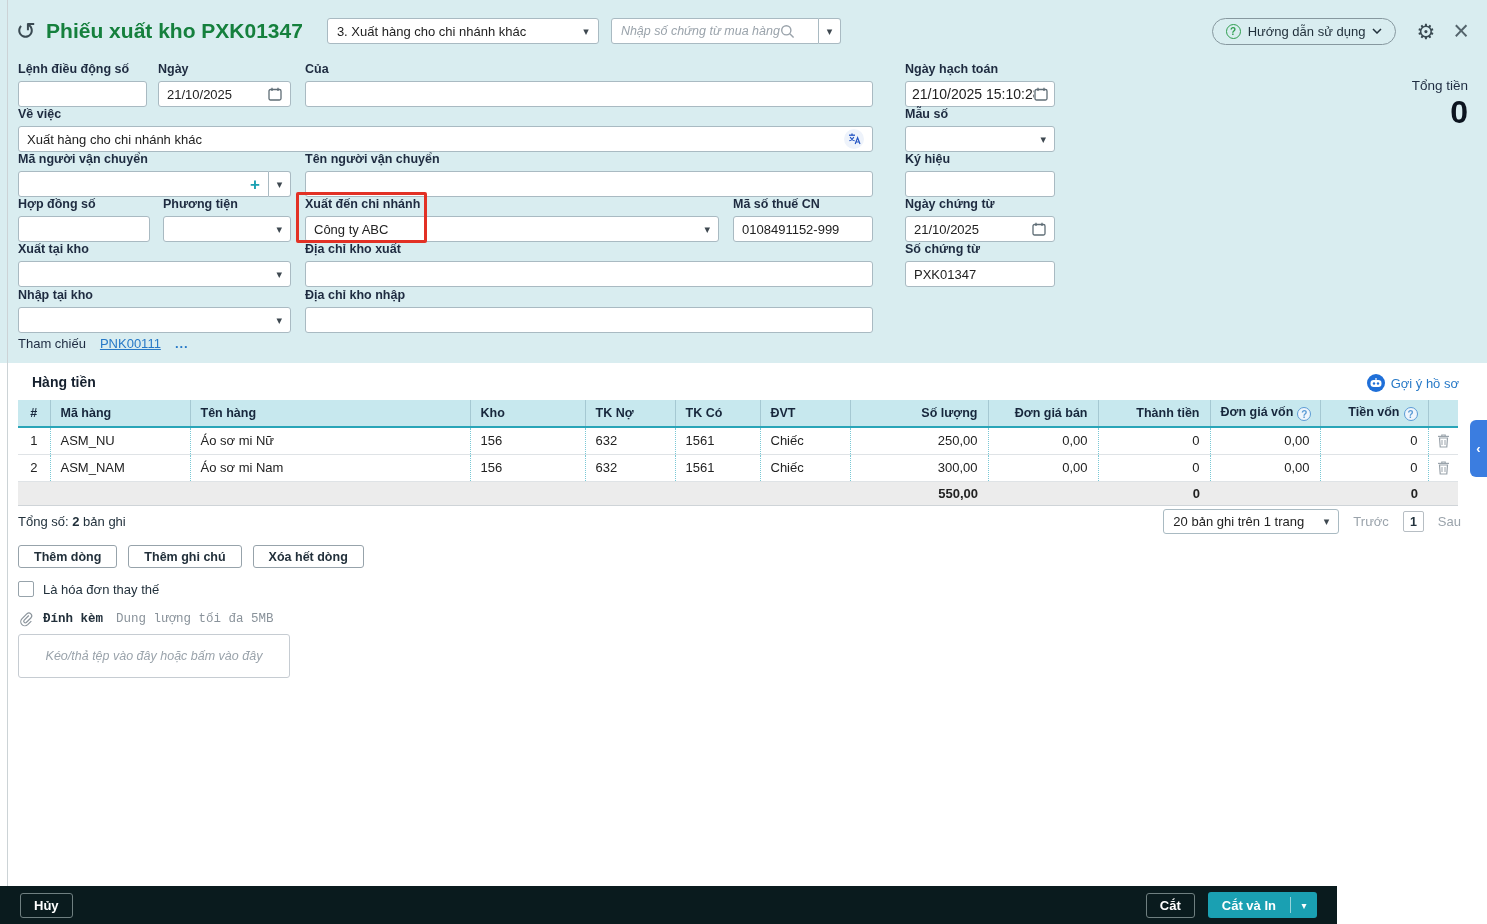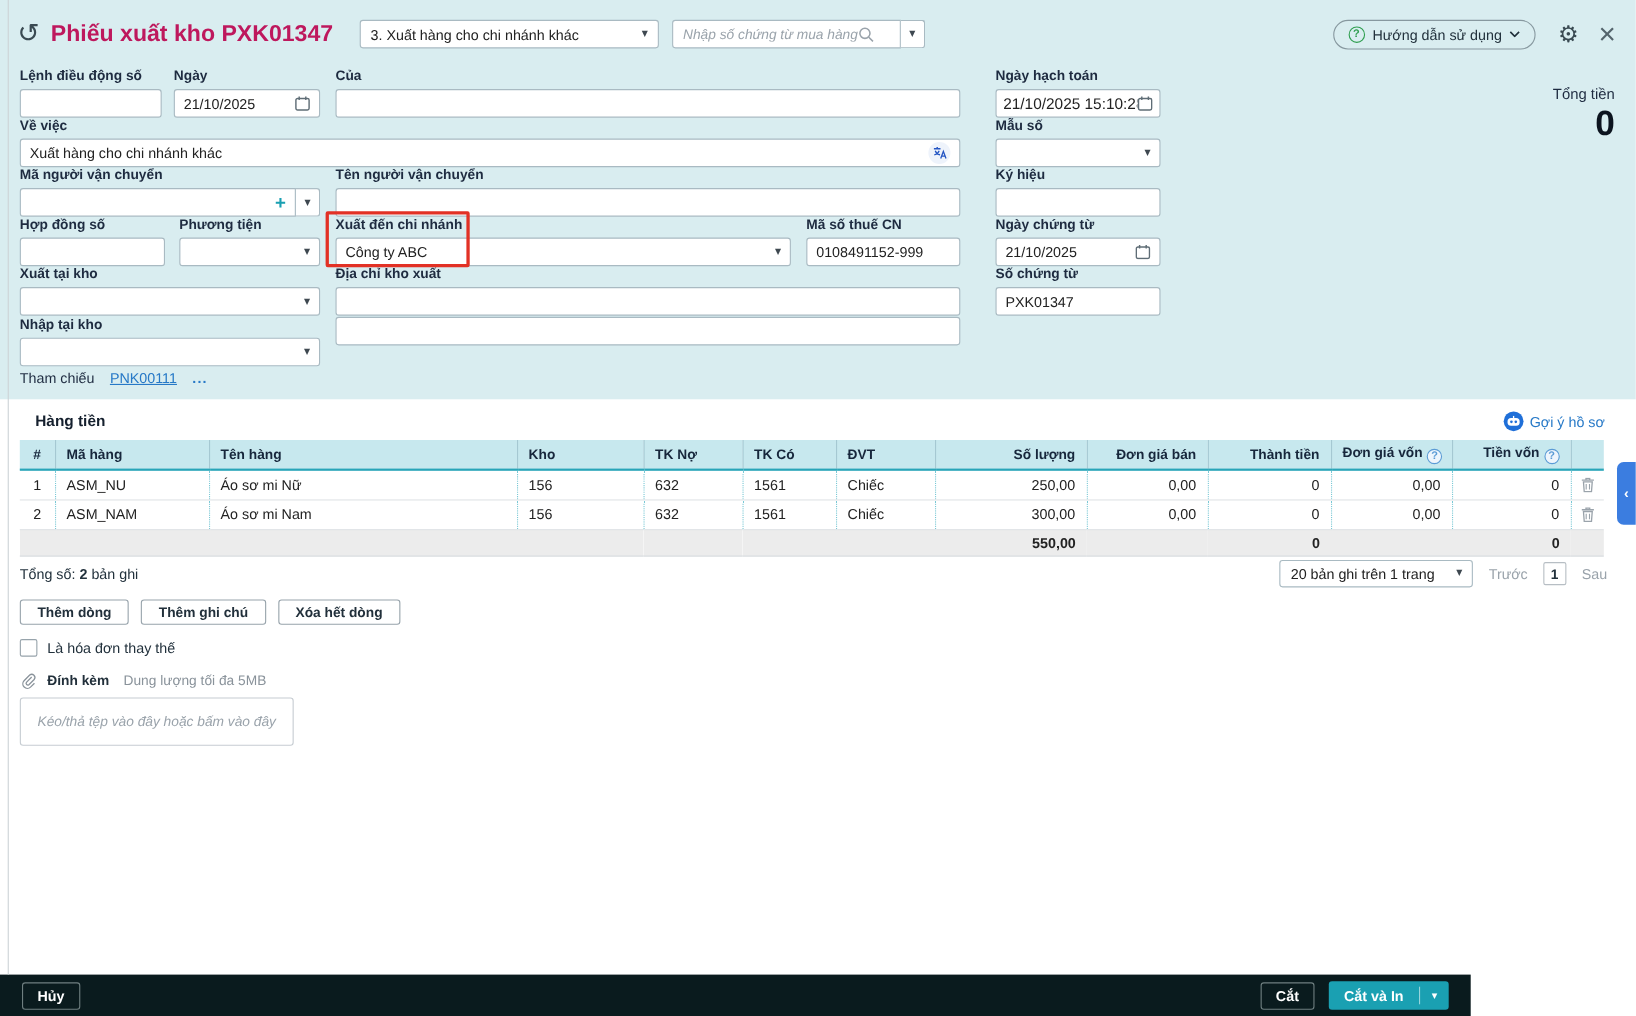--- a/index.html
+++ b/index.html
@@ -9,21 +9,21 @@
     background:#ffffff; color:#1e2b40; overflow:hidden; position:relative;
   }
   .stage { position:absolute; inset:0; width:1487px; height:924px; background:#fff; }
 
   
   .top-section { position:absolute; left:0; top:0; width:1487px; height:363px; background:#d9edf0; }
   .edge-line { position:absolute; left:7px; top:0; width:1px; height:886px; background:#ccd3d6; z-index:3; }
 
   .header-bar { position:absolute; left:16px; top:13px; right:18px; height:36px; display:flex; align-items:center; }
   .history-ic { font-size:24px; color:#3a4a52; margin-right:10px; line-height:1; }
-  .page-title { font-size:21px; font-weight:bold; color:#be185d; margin-right:24px; white-space:nowrap; }
+  .page-title { font-size:21px; font-weight:bold; color:#15803d; margin-right:24px; white-space:nowrap; }
 
   .select-box, .input-box {
     background:#fff; border:1px solid #a9bac2; border-radius:3px; height:26px;
     display:flex; align-items:center; padding:0 9px; font-size:13px; color:#222;
   }
   .caret { font-size:11px; color:#3e4850; margin-left:8px; line-height:1; }
   .doc-type { width:272px; justify-content:space-between; }
   .search-wrap { display:flex; margin-left:12px; }
   .search-box { width:208px; border-radius:3px 0 0 3px; justify-content:flex-start; }
   .placeholder { color:#9aa3ab; font-style:italic; font-size:12.5px; white-space:nowrap; overflow:hidden; }
@@ -89,24 +89,24 @@
   .pg-num { width:21px; height:21px; border:1px solid #b7bec4; background:#fff; border-radius:2px;
     display:flex; align-items:center; justify-content:center; font-weight:bold; font-size:12.5px; color:#22313c; }
 
   .row-actions { position:absolute; left:18px; top:545px; display:flex; gap:11px; }
   .act-btn { background:#fff; border:1px solid #97a3ab; border-radius:3px; height:23px; padding:0 15px;
     font-size:12.5px; font-weight:bold; color:#22303b; display:flex; align-items:center; cursor:pointer; }
 
   .chk-row { position:absolute; left:18px; top:581px; display:flex; align-items:center; gap:9px; font-size:13px; color:#22313c; }
   .chk-box { width:16px; height:16px; border:1px solid #97a3ab; border-radius:2px; background:#fff; }
 
-  .attach-row { position:absolute; left:18px; top:611px; display:flex; align-items:center; gap:9px; }
+  .attach-row { position:absolute; left:18px; top:611px; display:flex; align-items:center; gap:9px;font-family:Liberation Mono, monospace; }
   .attach-lbl { font-size:12.5px; font-weight:bold; color:#22303b; }
   .attach-hint { font-size:12.5px; color:#8a939b; margin-left:4px; }
-  .dropzone { position:absolute; left:18px; top:634px; width:249px; height:44px; border:1px solid #c6ccd2;
+  .dropzone { position:absolute; left:18px; top:634px; width:272px; height:44px; border:1px solid #c6ccd2;
     border-radius:3px; display:flex; align-items:center; justify-content:center; }
   .dz-text { font-size:12.5px; font-style:italic; color:#9aa3ab; }
 
   .side-tab { position:absolute; right:0; top:420px; width:17px; height:57px; background:#3b7de0;
     border-radius:6px 0 0 6px; display:flex; align-items:center; justify-content:center;
     color:#fff; font-size:13px; font-weight:bold; cursor:pointer; }
 
   
   .footer { position:absolute; left:0; bottom:0; width:1337px; height:38px; background:#0a1b1e;
     display:flex; align-items:center; padding:0 20px; }
@@ -314,20 +314,21 @@
     </div>
 
     <div class="fld" style="left:18px; top:288px; width:273px">
       <div class="lbl">Nhập tại kho</div>
       <div class="inp">
         <span class="val"></span>
         <span class="caret">▾</span>
       </div>
     </div>
     <div class="fld" style="left:305px; top:288px; width:568px">
+      <div class="lbl">Địa chỉ kho nhập</div>
       <div class="inp">
           <span class="val"></span>
         </div>
     </div>
 
     <div class="ref-row">
       <span>Tham chiếu</span>
       <a class="link">PNK00111</a>
       <a class="ref-more">...</a>
     </div>

